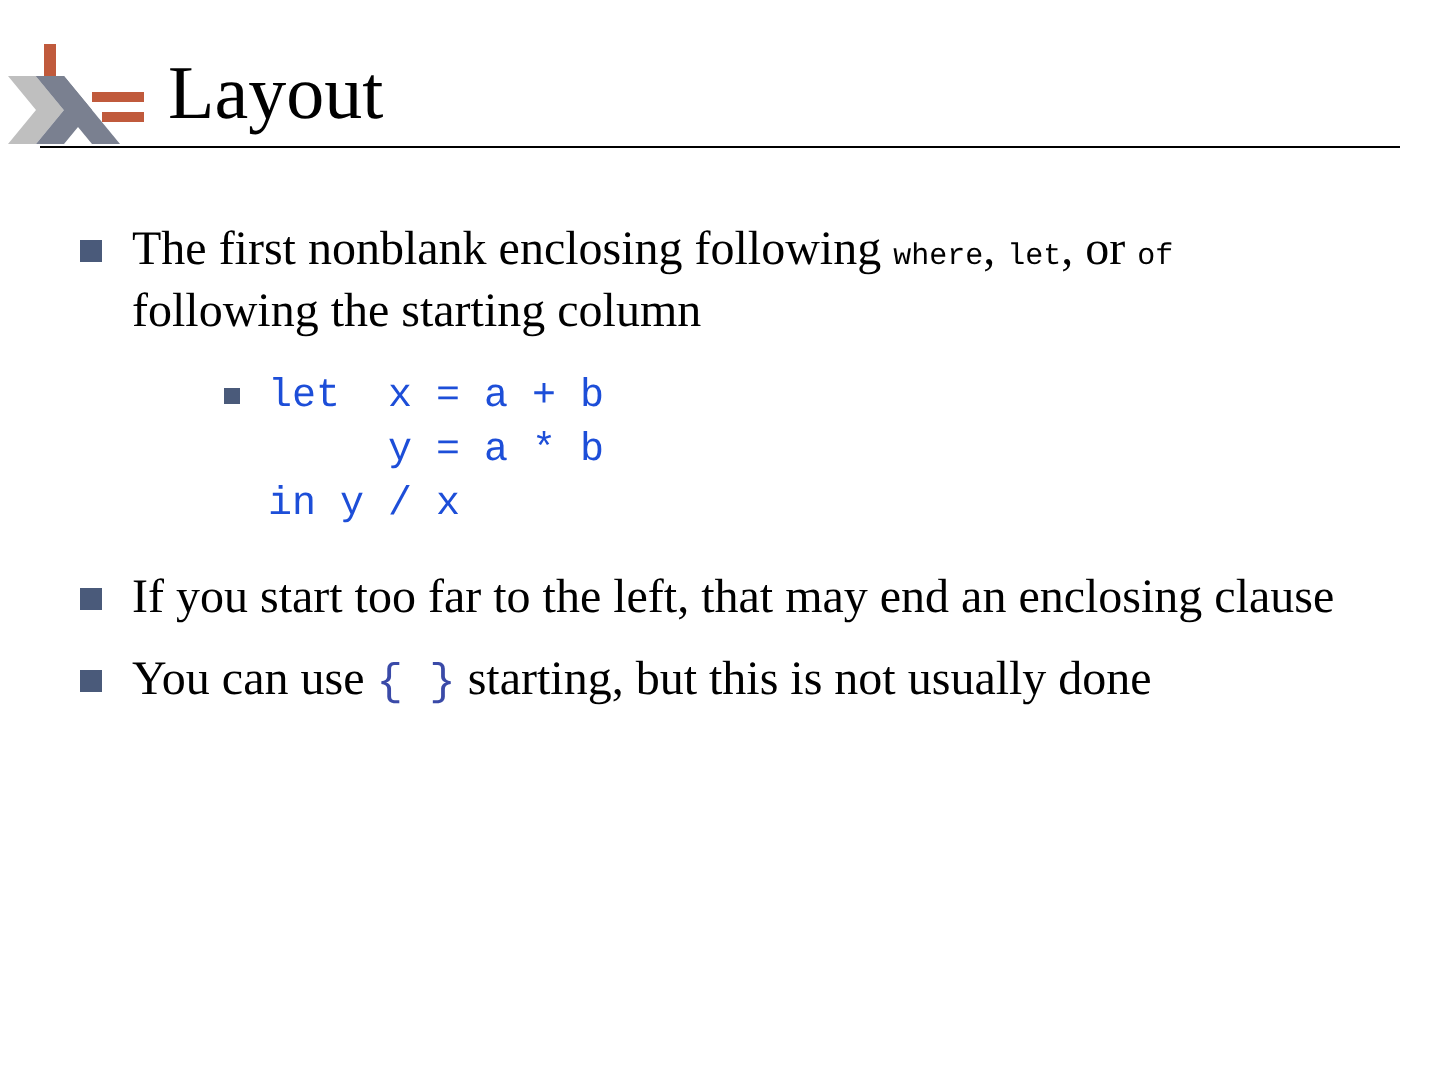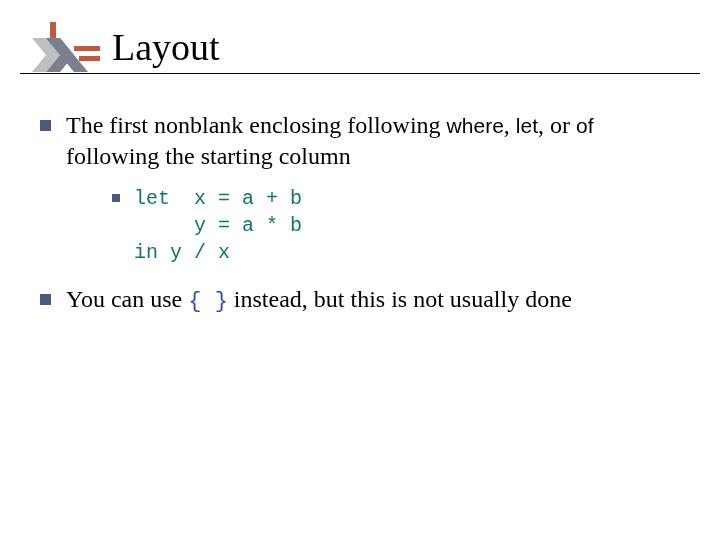--- a/index.html
+++ b/index.html
@@ -14,21 +14,21 @@
   }
   .slide {
     position: relative;
     width: 720px;
     height: 540px;
     box-sizing: border-box;
   }
   .title-row {
     position: absolute;
     top: 22px;
-    left: 32px;
+    left: 4px;
     right: 20px;
     display: flex;
     align-items: center;
   }
   .logo {
     width: 70px;
     height: 50px;
     display: inline-block;
     margin-right: 10px;
   }
@@ -85,33 +85,33 @@
     position: absolute;
     left: 2px;
     top: 9px;
     width: 8px;
     height: 8px;
     background: #4a5a7a;
   }
   .code {
     font-family: "Lucida Console", Monaco, "Courier New", monospace;
     font-size: 20px;
-    color: #0f766e;
+    color: #1d4ed8;
     white-space: pre;
     display: block;
     line-height: 1.35;
   }
   .code-inline {
     font-family: "Lucida Console", Monaco, "Courier New", monospace;
     font-size: 22px;
     color: #3a4aa8;
   }
   .kw {
-    font-family: Liberation Sans, sans-serif;
-    font-size: 21px;
+    font-family: Liberation Mono, monospace;
+    font-size: 15px;
   }
 </style>
 </head>
 <body>
 
 <div class="slide">
 
   <div class="title-row">
     <span class="logo">
       <svg viewBox="0 0 70 50" xmlns="http://www.w3.org/2000/svg">
@@ -137,21 +137,24 @@
 
         <ul class="sub-list">
           <li>
             <span class="code">let  x = a + b
      y = a * b
 in y / x</span>
           </li>
         </ul>
       </li>
 
+      <li>
+        <span>If you start too far to the left, that may end an enclosing clause</span>
+      </li>
 
       <li>
-        <span>You can use </span><span class="code-inline">{ }</span><span> instead, but this is not usually done</span>
+        <span>You can use </span><span class="code-inline">{ }</span><span> starting, but this is not usually done</span>
       </li>
 
     </ul>
   </div>
 
 </div>
 
 </body></html>

